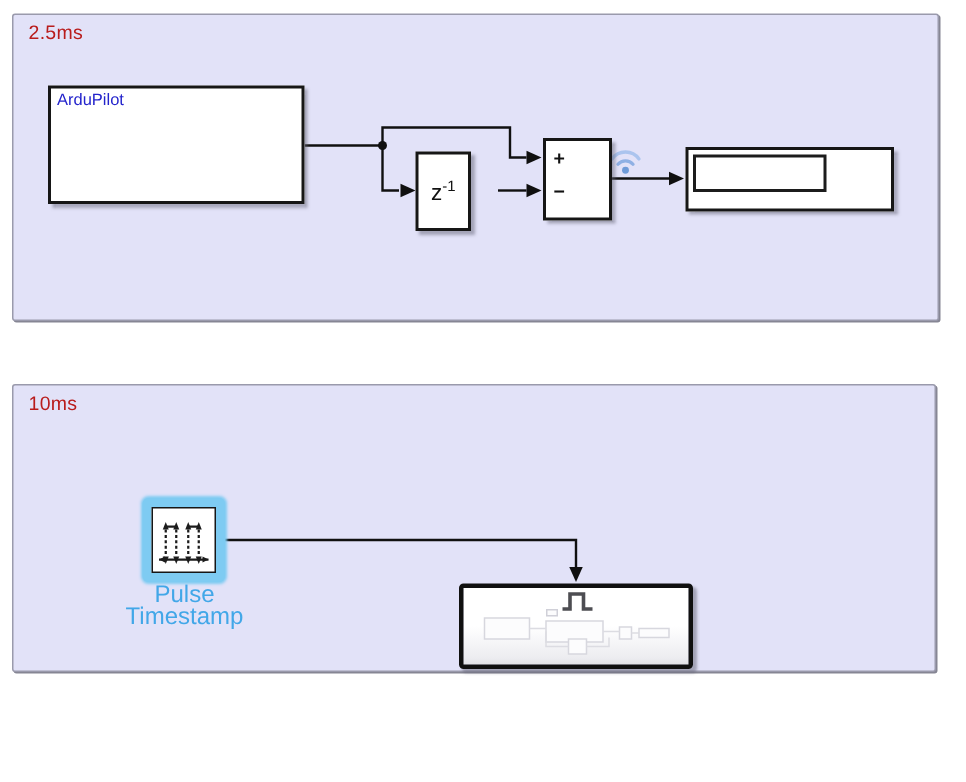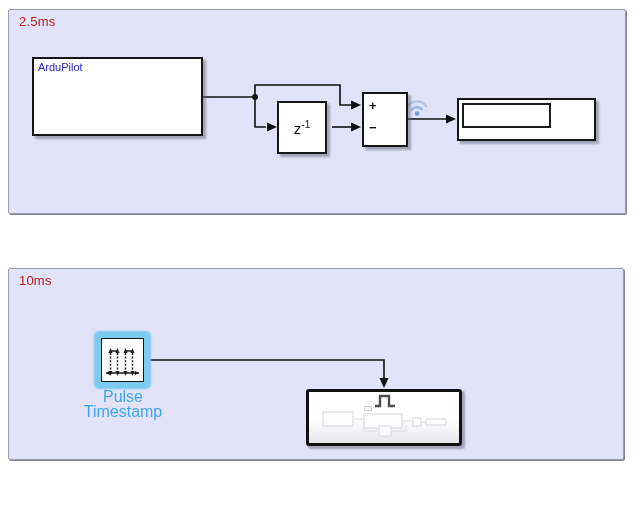--- a/index.html
+++ b/index.html
@@ -21,21 +21,21 @@
   .block {
     position:absolute; background:#ffffff;
     border:2px solid #161616;
     box-shadow:2.5px 2.5px 2px rgba(100,100,118,0.5);
     z-index:3;
   }
   #timestamp-block { left:32px; top:57px; width:171px; height:79px;
     display:flex; align-items:center; justify-content:center; }
   #timestamp-tag { position:absolute; left:4px; top:2px; font-size:11px; color:#2424cc; }
   #timestamp-name { font-size:15px; font-weight:bold; color:#0c0c0c; margin-top:6px; }
-  #unit-delay-block { left:277px; top:101px; width:50px; height:53px;
+  #unit-delay-block { left:277px; top:101px; width:37px; height:53px;
     display:flex; align-items:center; justify-content:center;
     font-size:15px; color:#111; }
   #unit-delay-block sup { font-size:10px; }
   #sum-block { left:362px; top:92px; width:46px; height:55px; }
   #sum-plus  { position:absolute; left:5px; top:4px;  font-size:13px; font-weight:bold; color:#111; }
   #sum-minus { position:absolute; left:5px; top:26px; font-size:13px; font-weight:bold; color:#111; }
   #display-block { left:457px; top:98px; width:139px; height:43px; }
   #display-field {
     position:absolute; left:3px; top:3px; width:89px; height:25px;
     border:2px solid #1c1c1c; background:#ffffff;
@@ -65,21 +65,21 @@
   #subsystem-preview { position:absolute; left:0; top:0; }
 </style>
 </head>
 <body>
 
 <div id="canvas">
 
   <div class="area" id="area-top" style="left:8px; top:9px; width:618px; height:205px;">
     <div class="area-label">2.5ms</div>
   </div>
-  <div class="area" id="area-bottom" style="left:8px; top:268px; width:616px; height:192px;">
+  <div class="area" id="area-bottom" style="left:8px; top:256px; width:616px; height:192px;">
     <div class="area-label">10ms</div>
   </div>
 
   <svg id="wires" width="644" height="521">
     <g stroke="#101010" stroke-width="1.6" fill="none">
       <path d="M203,97 H255"></path>
       <path d="M255,97 V85 H340 V105 H351"></path>
       <path d="M255,97 V127 H266"></path>
       <path d="M332,127 H351"></path>
       <path d="M408,119 H446"></path>

